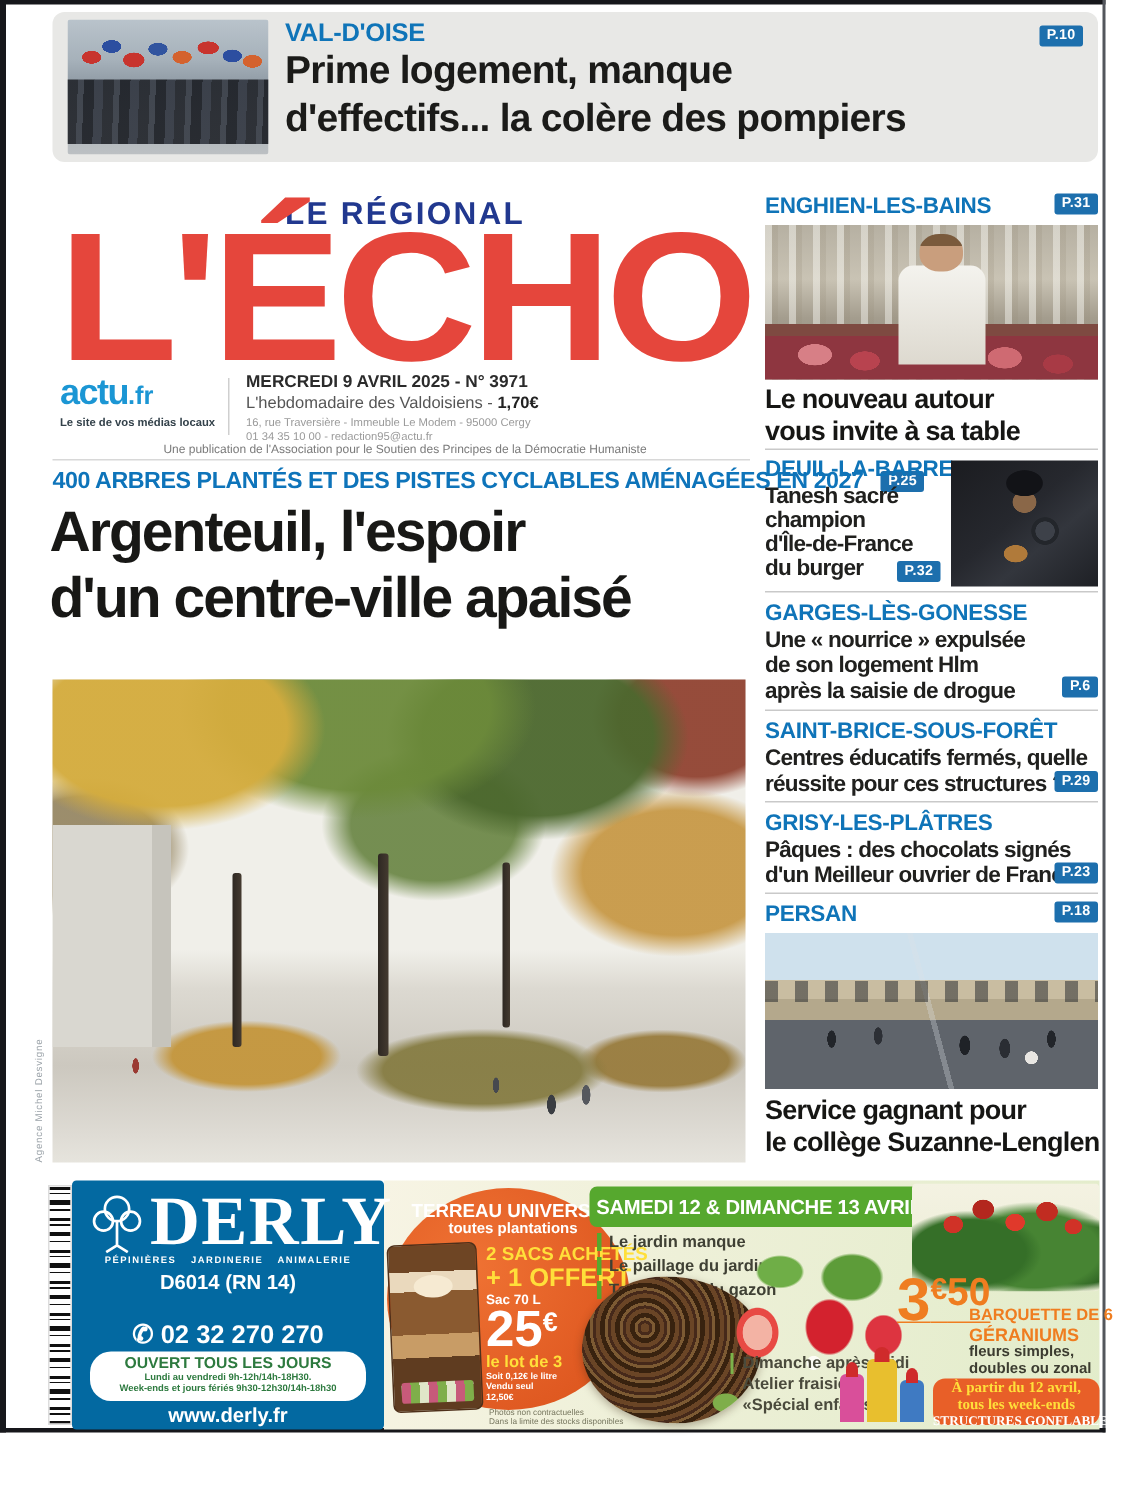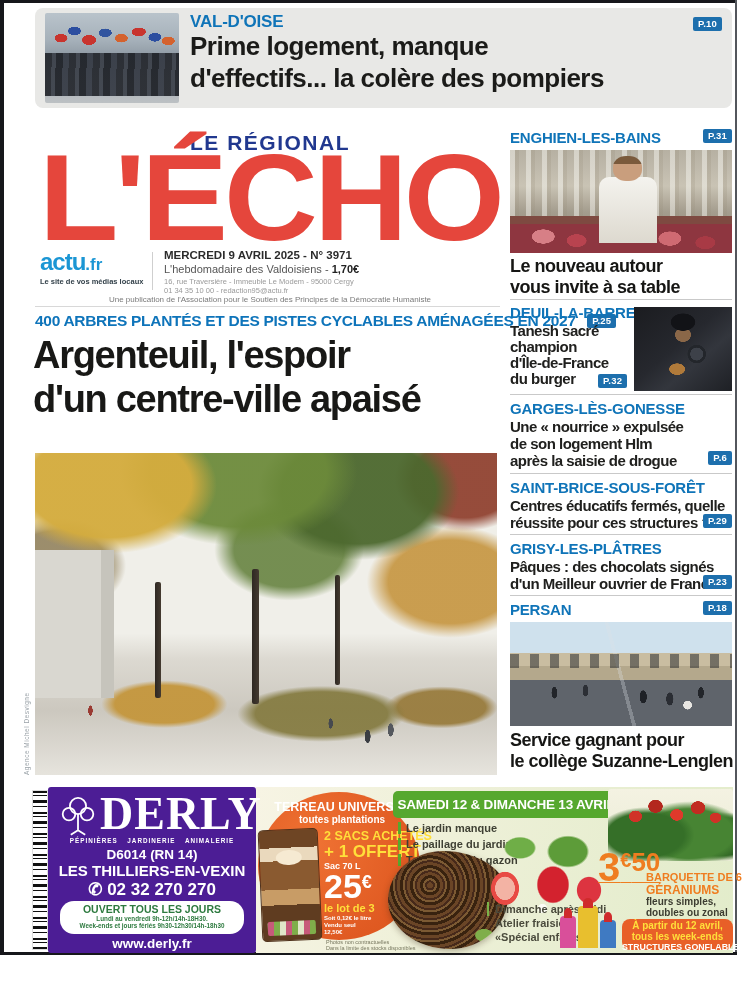--- a/index.html
+++ b/index.html
@@ -102,35 +102,35 @@
   .ph-straw{background:
     radial-gradient(34px 26px at 72% 18%,#5d9c39 0 55%,transparent 62%),
     radial-gradient(26px 18px at 40% 14%,#6fae47 0 55%,transparent 62%),
     radial-gradient(22px 26px at 30% 58%,#f3b3a4 0 44%,#e84a44 46% 62%,transparent 65%),
     radial-gradient(26px 30px at 62% 54%,#d3222e 0 58%,transparent 63%),
     radial-gradient(20px 22px at 86% 60%,#dd3440 0 58%,transparent 63%),
     radial-gradient(8px 8px at 55% 80%,#fdfdf6 0 55%,transparent 62%);}
   
   .ad{left:32px;top:787px;width:701px;height:166px;}
   .barcode{background:repeating-linear-gradient(180deg,#101010 0 2px,#fff 2px 4px,#101010 4px 5px,#fff 5px 9px,#101010 9px 12px,#fff 12px 15px,#101010 15px 16px,#fff 16px 21px);border:1px solid #ddd;}
-  .derly{background:#4c1d95;border-radius:3px;color:#fff;}
+  .derly{background:#0369a1;border-radius:3px;color:#fff;}
   .derly-brand{font-family:"Liberation Serif",serif;font-weight:bold;font-size:46px;letter-spacing:1px;color:#fff;line-height:1;}
   .derly-tags{font-size:6.3px;letter-spacing:1px;word-spacing:7px;color:#e9f2e7;font-weight:bold;}
   .d-c{text-align:center;width:208px;color:#fff;font-weight:bold;}
   .openbox{background:#fff;border-radius:14px;color:#2d7a3f;text-align:center;}
   .cream{background:linear-gradient(105deg,#f7f4e4 0%,#eef0d8 40%,#e2ecca 100%);}
   .ocircle{background:radial-gradient(circle at 35% 35%,#ef7233,#e05a22 70%,#d95418);border-radius:50%;}
   .yel{color:#ffdf3a;}
   .bag{background:linear-gradient(180deg,#6e4524 0 16%,#ead9bd 16% 28%,#8a5a30 28% 54%,#c89c66 54% 68%,#5f3c20 68% 100%);border:1px solid #4e301a;border-radius:5px;transform:rotate(-2.5deg);}
   .bag::before{content:"";position:absolute;top:18%;left:28%;width:45%;height:14%;background:#f6ead2;border-radius:50%;}
   .bag::after{content:"";position:absolute;bottom:5%;left:8%;right:8%;height:12%;background:repeating-linear-gradient(90deg,#c75a7a 0 6px,#7fae4a 6px 12px,#e0e6c8 12px 18px);border-radius:2px;}
   .gban{background:#56a82e;border-radius:5px;color:#fff;font-weight:bold;font-size:13.5px;text-align:center;line-height:27px;letter-spacing:-.2px;}
   .bullet{font-size:11px;font-weight:bold;color:#3f4034;border-left:3px solid #56a82e;padding-left:5px;margin-bottom:4px;white-space:nowrap;}
   .wshop{font-size:11px;font-weight:bold;color:#4a4a3c;border-left:2px solid #7bb34a;padding-left:6px;line-height:14px;white-space:nowrap;}
-  .obox{background:#e85f28;border-radius:8px;text-align:center;}
+  .obox{background:#e85f28;border-radius:8px;text-align:center;font-family:Liberation Serif, serif;}
   .tower{position:absolute;bottom:0;border-radius:4px 4px 0 0;}
   .tower::before{content:"";position:absolute;top:-8px;left:25%;width:50%;height:10px;background:#cf2b2b;border-radius:50% 50% 0 0;}
 </style>
 </head>
 <body>
 
 <div class="abs fr" style="left:0;top:0;width:737px;height:3px;"></div>
 <div class="abs fr" style="left:0;top:0;width:4px;height:955px;"></div>
 <div class="abs" style="left:735px;top:0;width:2px;height:955px;background:#53565c;"></div>
 <div class="abs fr" style="left:0;top:952px;width:737px;height:3px;"></div>
@@ -225,21 +225,20 @@
         <g fill="none" stroke="#ffffff" stroke-width="2">
           <circle cx="20" cy="13" r="9"></circle>
           <circle cx="10" cy="22" r="7"></circle>
           <circle cx="30" cy="22" r="7"></circle>
           <path d="M20 22 L20 40 M20 40 L12 45 M20 40 L28 45"></path>
         </g>
       </svg>
     <div class="abs derly-brand" style="left:52px;top:4px;">DERLY</div>
     <div class="abs d-c derly-tags" style="left:0;top:50px;">PÉPINIÈRES JARDINERIE ANIMALERIE</div>
     <div class="abs d-c" style="left:0;top:60px;font-size:13.5px;">D6014 (RN 14)</div>
-    <div class="abs d-c" style="left:0;top:75px;font-size:15px;">LES THILLIERS-EN-VEXIN</div>
     <div class="abs d-c" style="left:0;top:92px;font-size:17px;"><span>✆</span> <span>02 32 270 270</span></div>
     <div class="abs openbox" style="left:12px;top:114px;width:184px;height:33px;">
       <div style="font-size:10.5px;font-weight:bold;margin-top:2px;">OUVERT TOUS LES JOURS</div>
       <div style="font-size:6.3px;font-weight:bold;">Lundi au vendredi 9h-12h/14h-18H30.</div>
       <div style="font-size:6.3px;font-weight:bold;">Week-ends et jours fériés 9h30-12h30/14h-18h30</div>
     </div>
     <div class="abs d-c" style="left:0;top:149px;font-size:13.5px;">www.derly.fr</div>
   </div>
 
   <div class="abs ocircle" style="left:226px;top:5px;width:162px;height:148px;"></div>

